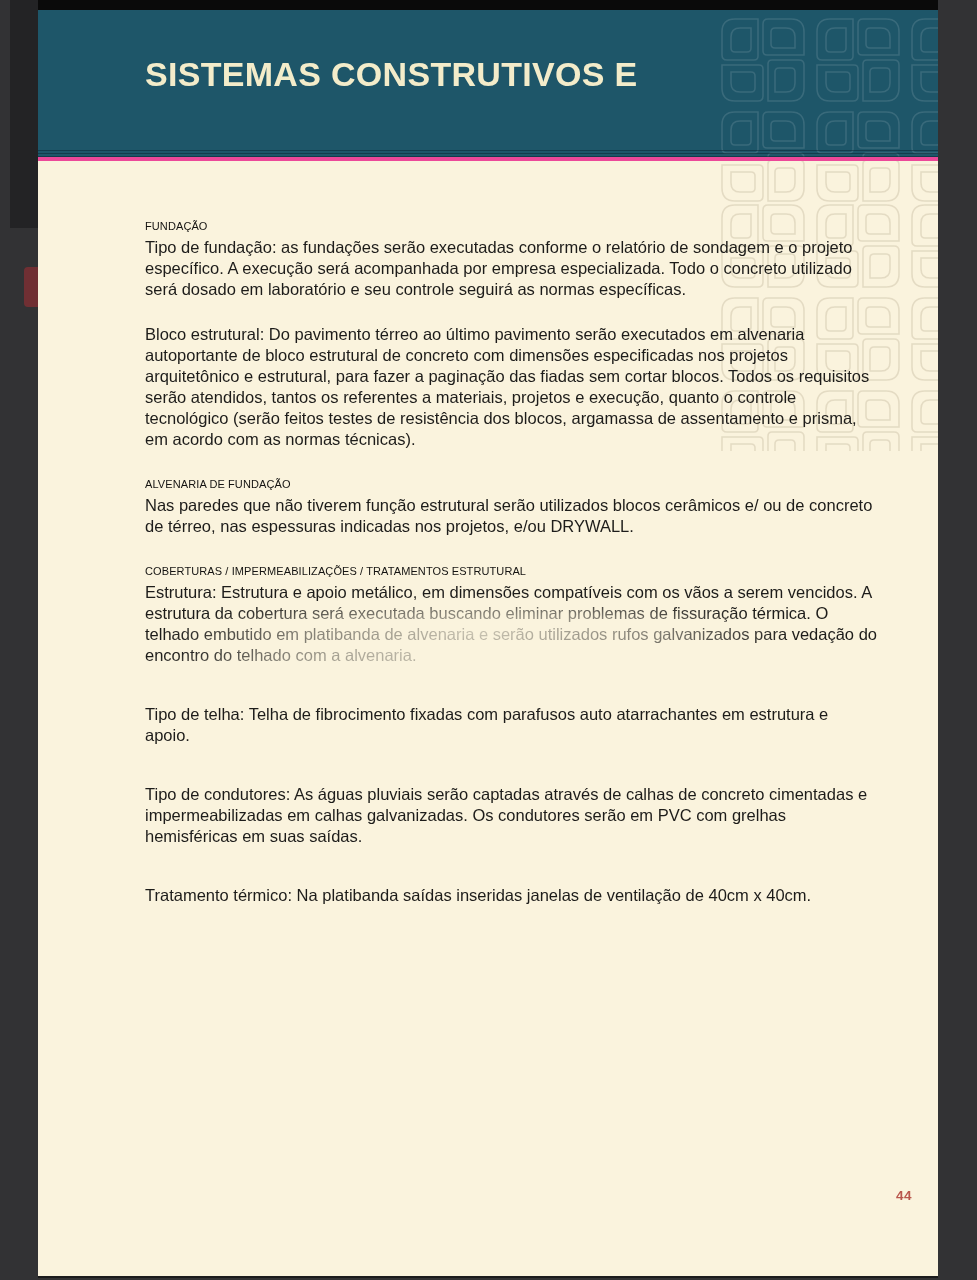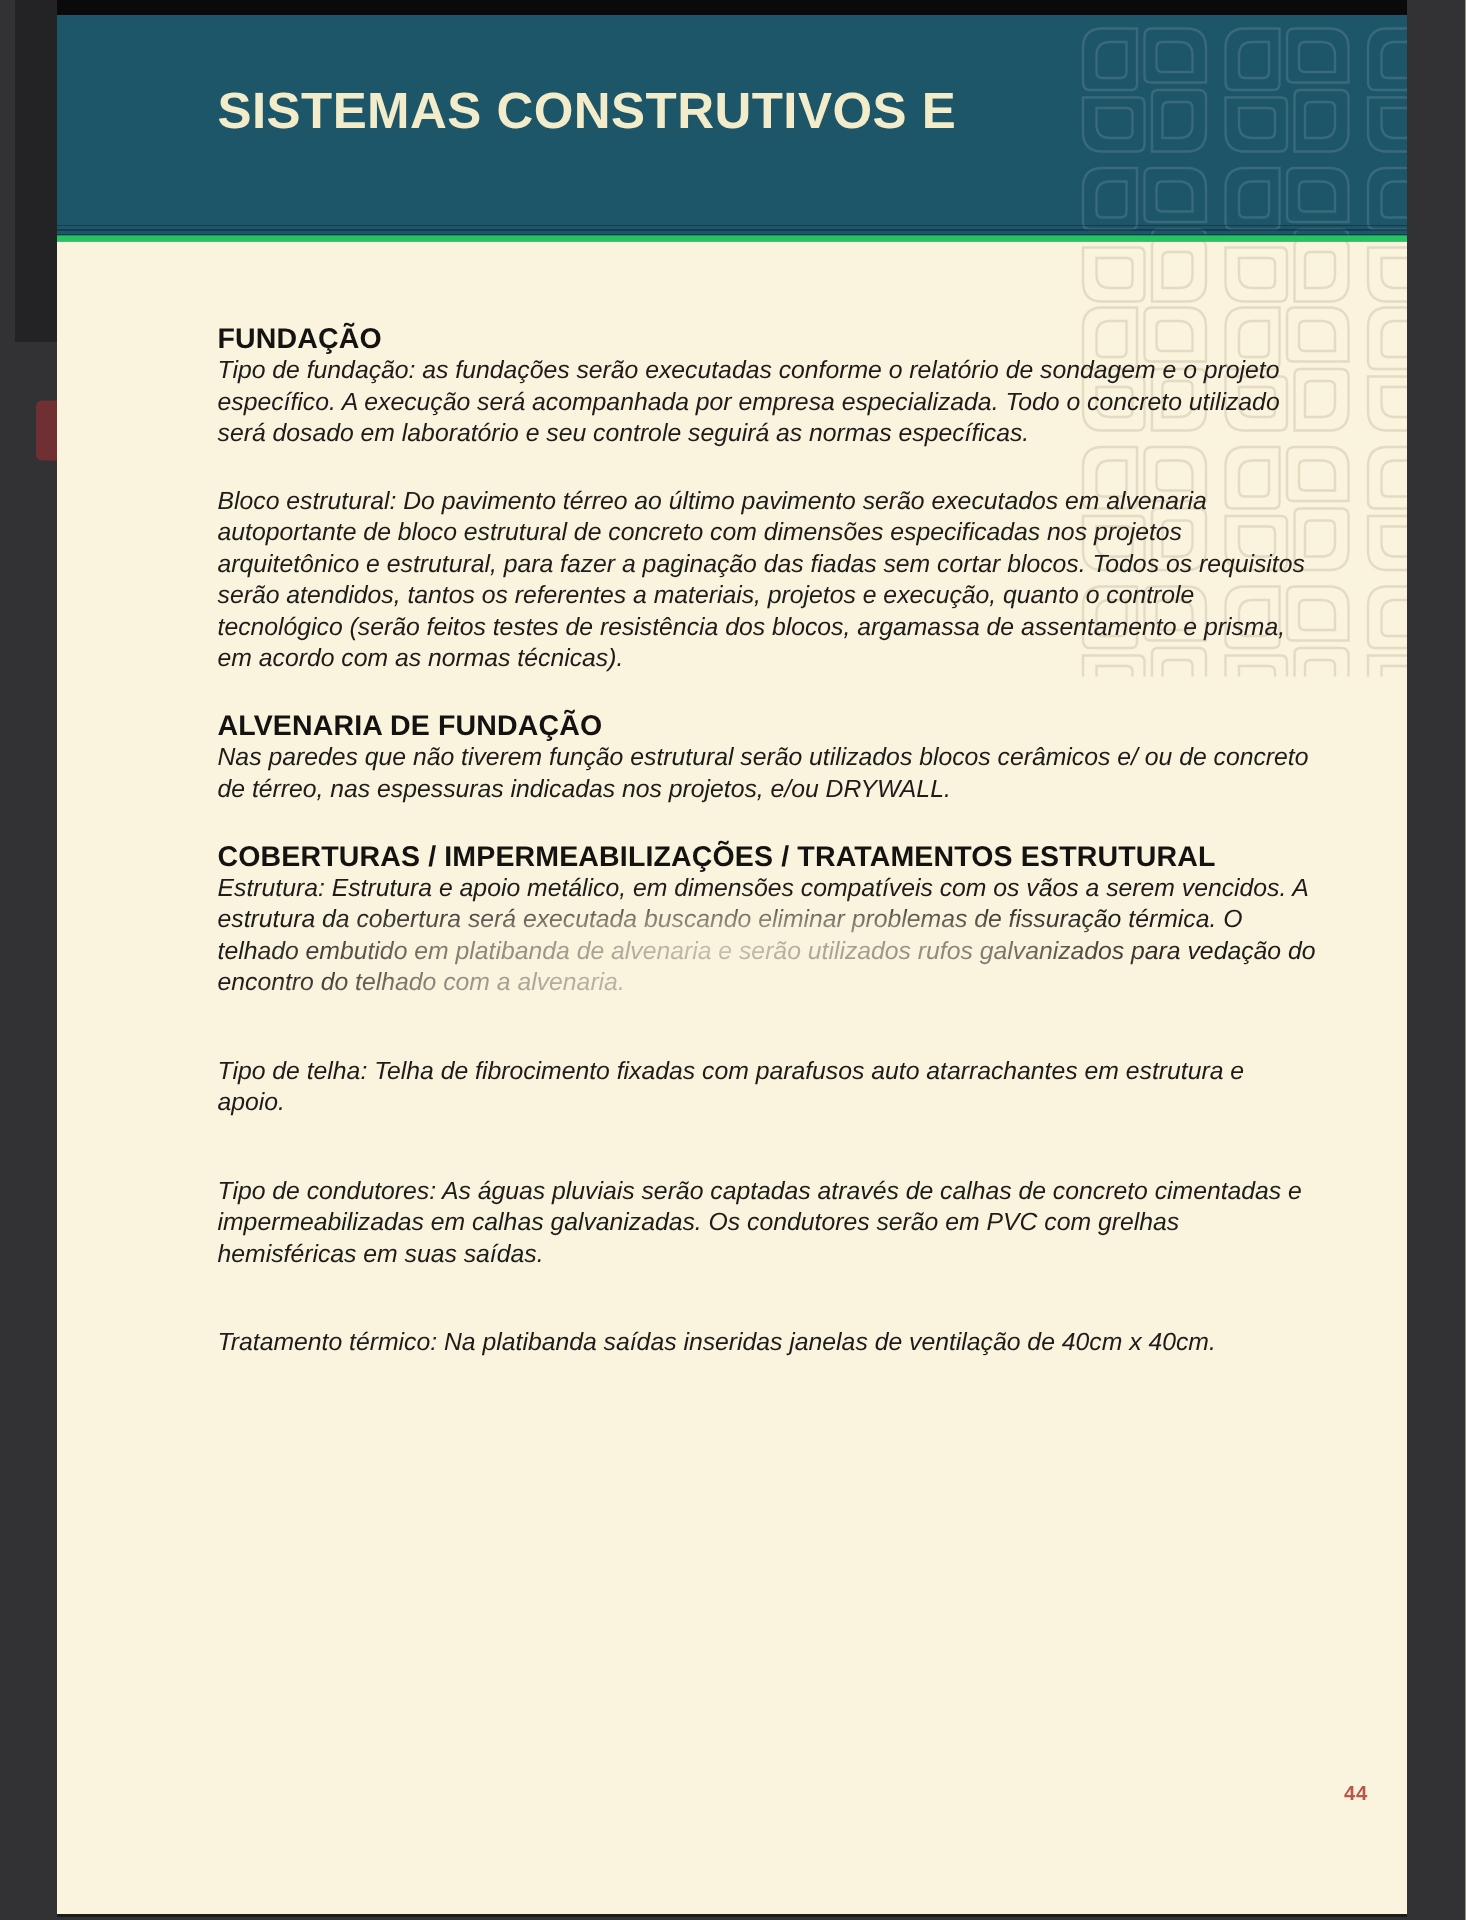--- a/index.html
+++ b/index.html
@@ -10,44 +10,44 @@
   }
   .top-black-strip{position:absolute;left:38px;top:0;width:900px;height:10px;background:#0a0a0a;}
   .left-dark-strip{position:absolute;left:10px;top:0;width:28px;height:228px;background:#232325;}
   .red-fragment{position:absolute;left:24px;top:267px;width:14px;height:40px;background:#702f33;border-radius:4px 0 0 4px;}
   .page{
     position:absolute;left:38px;top:10px;width:900px;height:1266px;
     background:#faf3dd;box-shadow:0 2px 0 rgba(0,0,0,.45);overflow:hidden;
   }
   .page-header{
     position:absolute;left:0;top:0;width:900px;height:147px;
-    background:#1e5669;border-bottom:4px solid #22c55e;overflow:hidden;
+    background:#1e5669;border-bottom:4px solid #ec4899;overflow:hidden;
   }
   .header-rules{
     position:absolute;left:0;bottom:0;width:100%;height:7px;
     background:repeating-linear-gradient(to bottom, rgba(10,40,52,.55) 0 1px, rgba(255,255,255,0) 1px 3px);
   }
   .doc-title{
     position:absolute;left:107px;top:40px;
     font-size:34px;font-weight:bold;line-height:48px;letter-spacing:.3px;
     color:#f3ecca;
   }
   .wm{position:absolute;pointer-events:none;}
   .wm-header{right:0;top:0;}
   .wm-body{right:0;top:151px;}
   .content{
     position:absolute;left:107px;top:206px;width:732px;
     font-size:16.5px;line-height:21px;color:#1d1c1a;
   }
   .section{margin:0 0 24px 0;}
   .section h3{
-    margin:0;font-size:19px;line-height:21px;font-weight:700;
+    margin:0;font-size:11px;line-height:21px;font-weight:400;
     color:#141311;letter-spacing:.1px;
   }
-  .section p{margin:0;font-style:italic;}
+  .section p{margin:0;}
   .section p + p{margin-top:38px;}
   .fade-blob{
     position:absolute;pointer-events:none;
     background:radial-gradient(ellipse at center, rgba(250,243,221,.78) 0%, rgba(250,243,221,.45) 40%, rgba(250,243,221,0) 70%);
   }
   .blob-1{left:120px;top:585px;width:640px;height:78px;}
   .blob-2{left:80px;top:628px;width:580px;height:70px;}
   .page-number{
     position:absolute;left:858px;top:1178px;width:60px;text-align:left;
     font-size:13.5px;font-weight:bold;color:#b9574d;letter-spacing:.5px;

